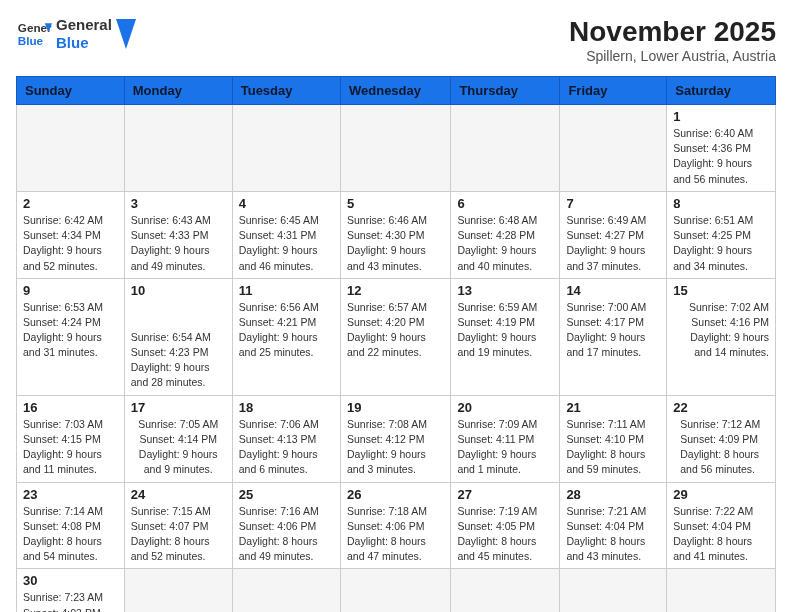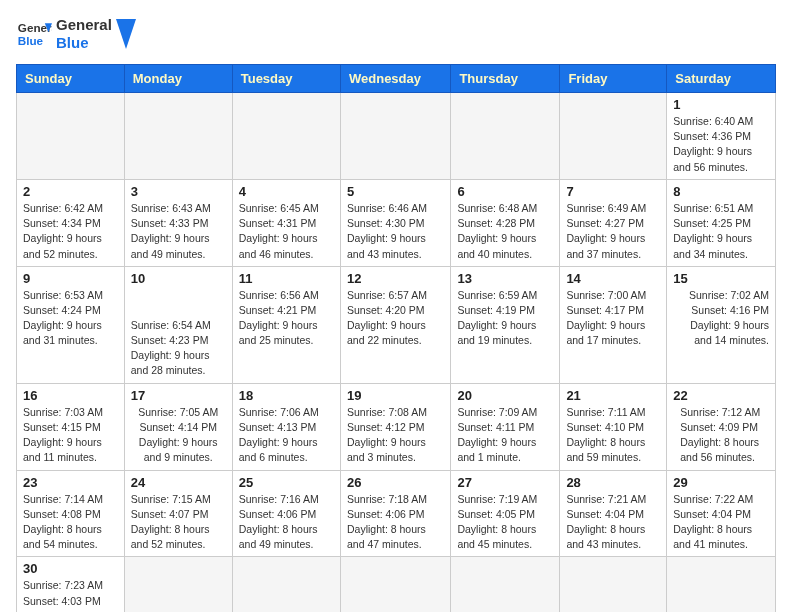--- a/index.html
+++ b/index.html
@@ -37,21 +37,21 @@
       font-size: 14px;
       color: #555;
     }
     .calendar {
       width: 100%;
       border-collapse: collapse;
       border: 1px solid #ccc;
     }
     .calendar th {
       background-color: #1a73e8;
-      color: #fef9c3;
+      color: #0f172a;
       text-align: left;
       padding: 6px 8px;
       font-size: 13px;
       font-weight: bold;
       border: 1px solid #1558c0;
     }
     .calendar td {
       vertical-align: top;
       padding: 4px 6px;
       border: 1px solid #ccc;
@@ -94,20 +94,24 @@
       <polygon points="32,8 40,8 36,18" fill="#1a73e8"></polygon>
     </svg>
     <div style="display:flex;flex-direction:column;line-height:1.2;">
       <span style="font-size:15px;font-weight:bold;color:#333;">General</span>
       <span style="font-size:15px;font-weight:bold;color:#1a73e8;">Blue</span>
     </div>
     <svg width="20" height="30" viewBox="0 0 20 30">
       <polygon points="0,0 20,0 10,30" fill="#1a73e8"></polygon>
     </svg>
   </div>
+  <div class="title-area">
+    <div class="month-title">November 2025</div>
+    <div class="subtitle">Spillern, Lower Austria, Austria</div>
+  </div>
 </div>
 
 <table class="calendar">
   <thead>
     <tr>
     <th>Sunday</th>
         <th>Monday</th>
         <th>Tuesday</th>
         <th>Wednesday</th>
         <th>Thursday</th>

